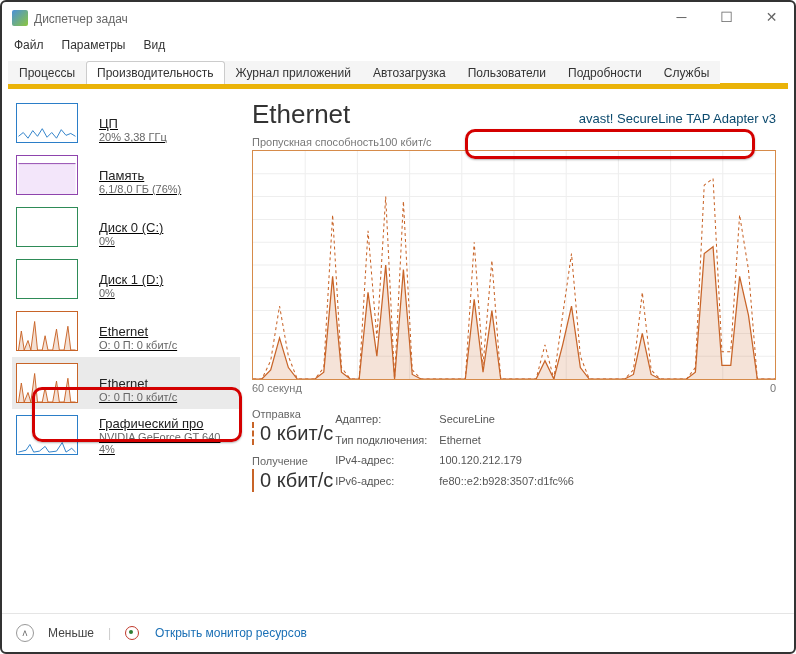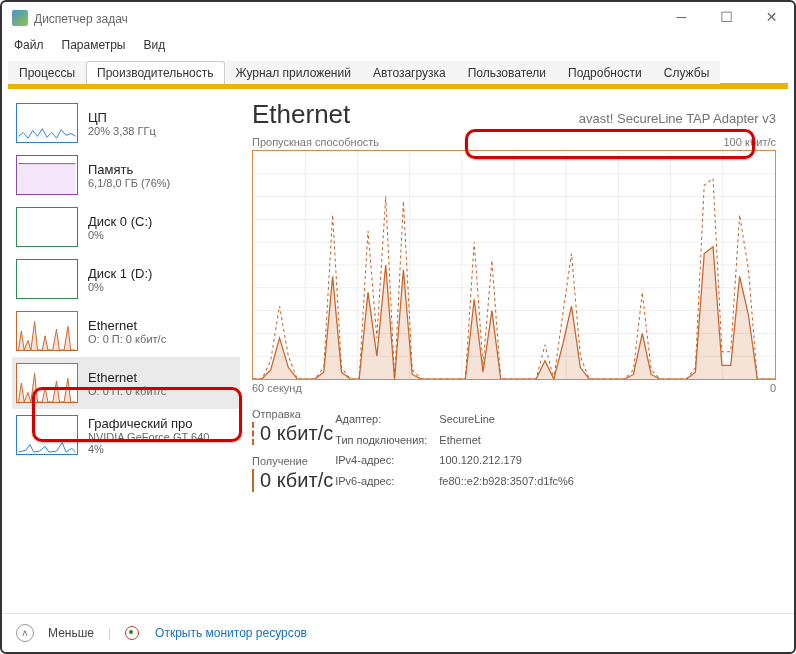--- a/index.html
+++ b/index.html
@@ -9,31 +9,31 @@
 .titlebar .title { color: #666; font-size: 12px; }
 .winbtns { position: absolute; top: 0; right: 0; display: flex; }
 .winbtn { width: 45px; height: 30px; display: flex; align-items: center; justify-content: center; color: #666; font-size: 14px; }
 .menubar { padding: 2px 10px; display: flex; gap: 14px; color: #333; }
 .menuitem { padding: 2px 2px; }
 .tabbar { display: flex; border-bottom: 6px solid #eab308; margin: 4px 6px 0 6px; }
 .tab { padding: 4px 10px; border: 1px solid transparent; border-bottom: none; color: #333; position: relative; top: 1px; background: #f5f5f5; }
 .tab.active { background: #fff; border-color: #ccc; border-top-left-radius: 3px; border-top-right-radius: 3px; }
 .content { display: flex; height: 498px; }
 .sidebar { width: 238px; padding: 8px 0 8px 10px; overflow: hidden; }
-.side-item { display: flex; align-items: center; padding: 6px 4px; gap: 10px; }
+.side-item { display: flex; align-items: flex-end; padding: 6px 4px; gap: 21px; text-decoration: underline; }
 .side-item.selected { background: #eaeaea; }
 .thumb { width: 62px; height: 40px; border: 1px solid; position: relative; background: #fff; flex-shrink: 0; }
 .thumb svg { width: 100%; height: 100%; }
 .side-text .name { font-size: 13px; color: #222; }
 .side-text .val { font-size: 11px; color: #666; }
 .main { flex: 1; padding: 10px 18px 0 12px; position: relative; }
 .main-header { display: flex; align-items: baseline; justify-content: space-between; }
 .main-title { font-size: 26px; font-weight: 400; color: #333; }
-.adapter-name { font-size: 13px; color: #737373; }
-.chart-labels { display: flex; justify-content: space-between; font-size: 11px; color: #777; margin-top: 6px; }
+.adapter-name { font-size: 13px; color: #0c4a6e; }
+.chart-labels { display: flex; font-size: 11px; color: #777; margin-top: 6px; }
 .chart { border: 1px solid #d68b4a; height: 230px; margin-top: 2px; position: relative; background: #fff; }
 .chart .grid line { stroke: #eee; }
 .chart-bottom { display: flex; justify-content: space-between; font-size: 11px; color: #777; margin-top: 2px; }
 .stats { display: flex; margin-top: 14px; }
 .rate-block .lbl { font-size: 11px; color: #666; }
 .rate-block .rate { font-size: 20px; color: #333; border-left: 2px dashed #c86428; padding-left: 6px; margin-top: 2px; }
 .rate-block.recv .rate { border-left-style: solid; }
 .props { font-size: 11px; color: #555; }
 .props td { padding: 1px 10px 1px 0; }
 .footer { position: absolute; bottom: 0; left: 0; right: 0; border-top: 1px solid #e5e5e5; padding: 10px 14px; display: flex; align-items: center; gap: 14px; font-size: 12px; color: #444; }

